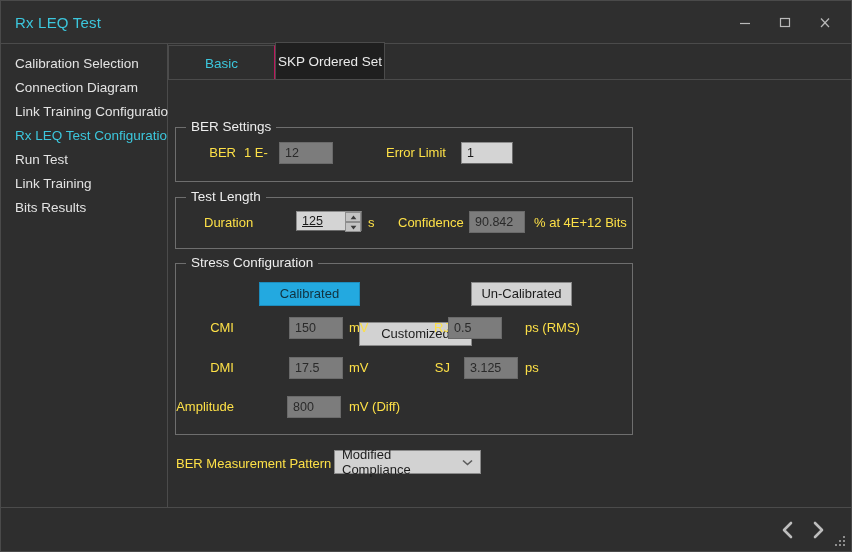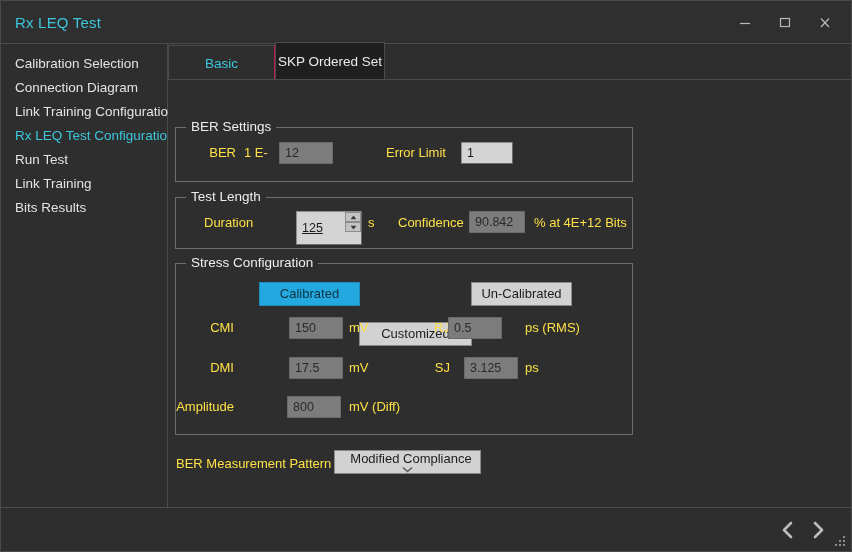--- a/index.html
+++ b/index.html
@@ -124,21 +124,21 @@
   }
   .field.enabled{
     background:#d4d4d4;color:#1a1a1a;
     border-top-color:#8d8d8d;border-left-color:#8d8d8d;
   }
   .field.disabled{
     background:#7c7c7c;color:#2a2a2a;
     border-color:#6a6a6a;
   }
   .spin-wrap{position:absolute;}
-  .spin-wrap .field{position:static;display:block;width:100%;height:34px;text-decoration:underline;}
+  .spin-wrap .field{position:static;display:block;width:100%;height:20px;text-decoration:underline;}
   .spin-btns{
     position:absolute;right:1px;top:1px;width:16px;height:20px;
     display:flex;flex-direction:column;
   }
   .spin-b{
     flex:1 1 50%;background:#c3c3c3;border:1px solid #8d8d8d;
     display:flex;align-items:center;justify-content:center;
     box-sizing:border-box;
   }
   .spin-b svg{display:block;}
@@ -155,21 +155,21 @@
   .seg-btn.active{background:#23a9e0;color:#11323f;border-color:#1c8cbd;}
   
   .select{
     position:absolute;
     height:24px;
     background:#d2d2d2;
     border:1px solid #8a8a8a;
     box-sizing:border-box;
     color:#1c1c1c;
     font-size:13px;
-    display:flex;align-items:center;flex-direction:column;
+    display:flex;align-items:center;
   }
   .select .sel-text{padding-left:7px;flex:1 1 auto;}
   .select .sel-arrow{width:26px;display:flex;align-items:center;justify-content:center;}
   
   .bottombar{
     height:43px;flex:0 0 43px;
     background:#2e2e2e;
     border-top:1px solid #4b4b4b;
     position:relative;
   }

